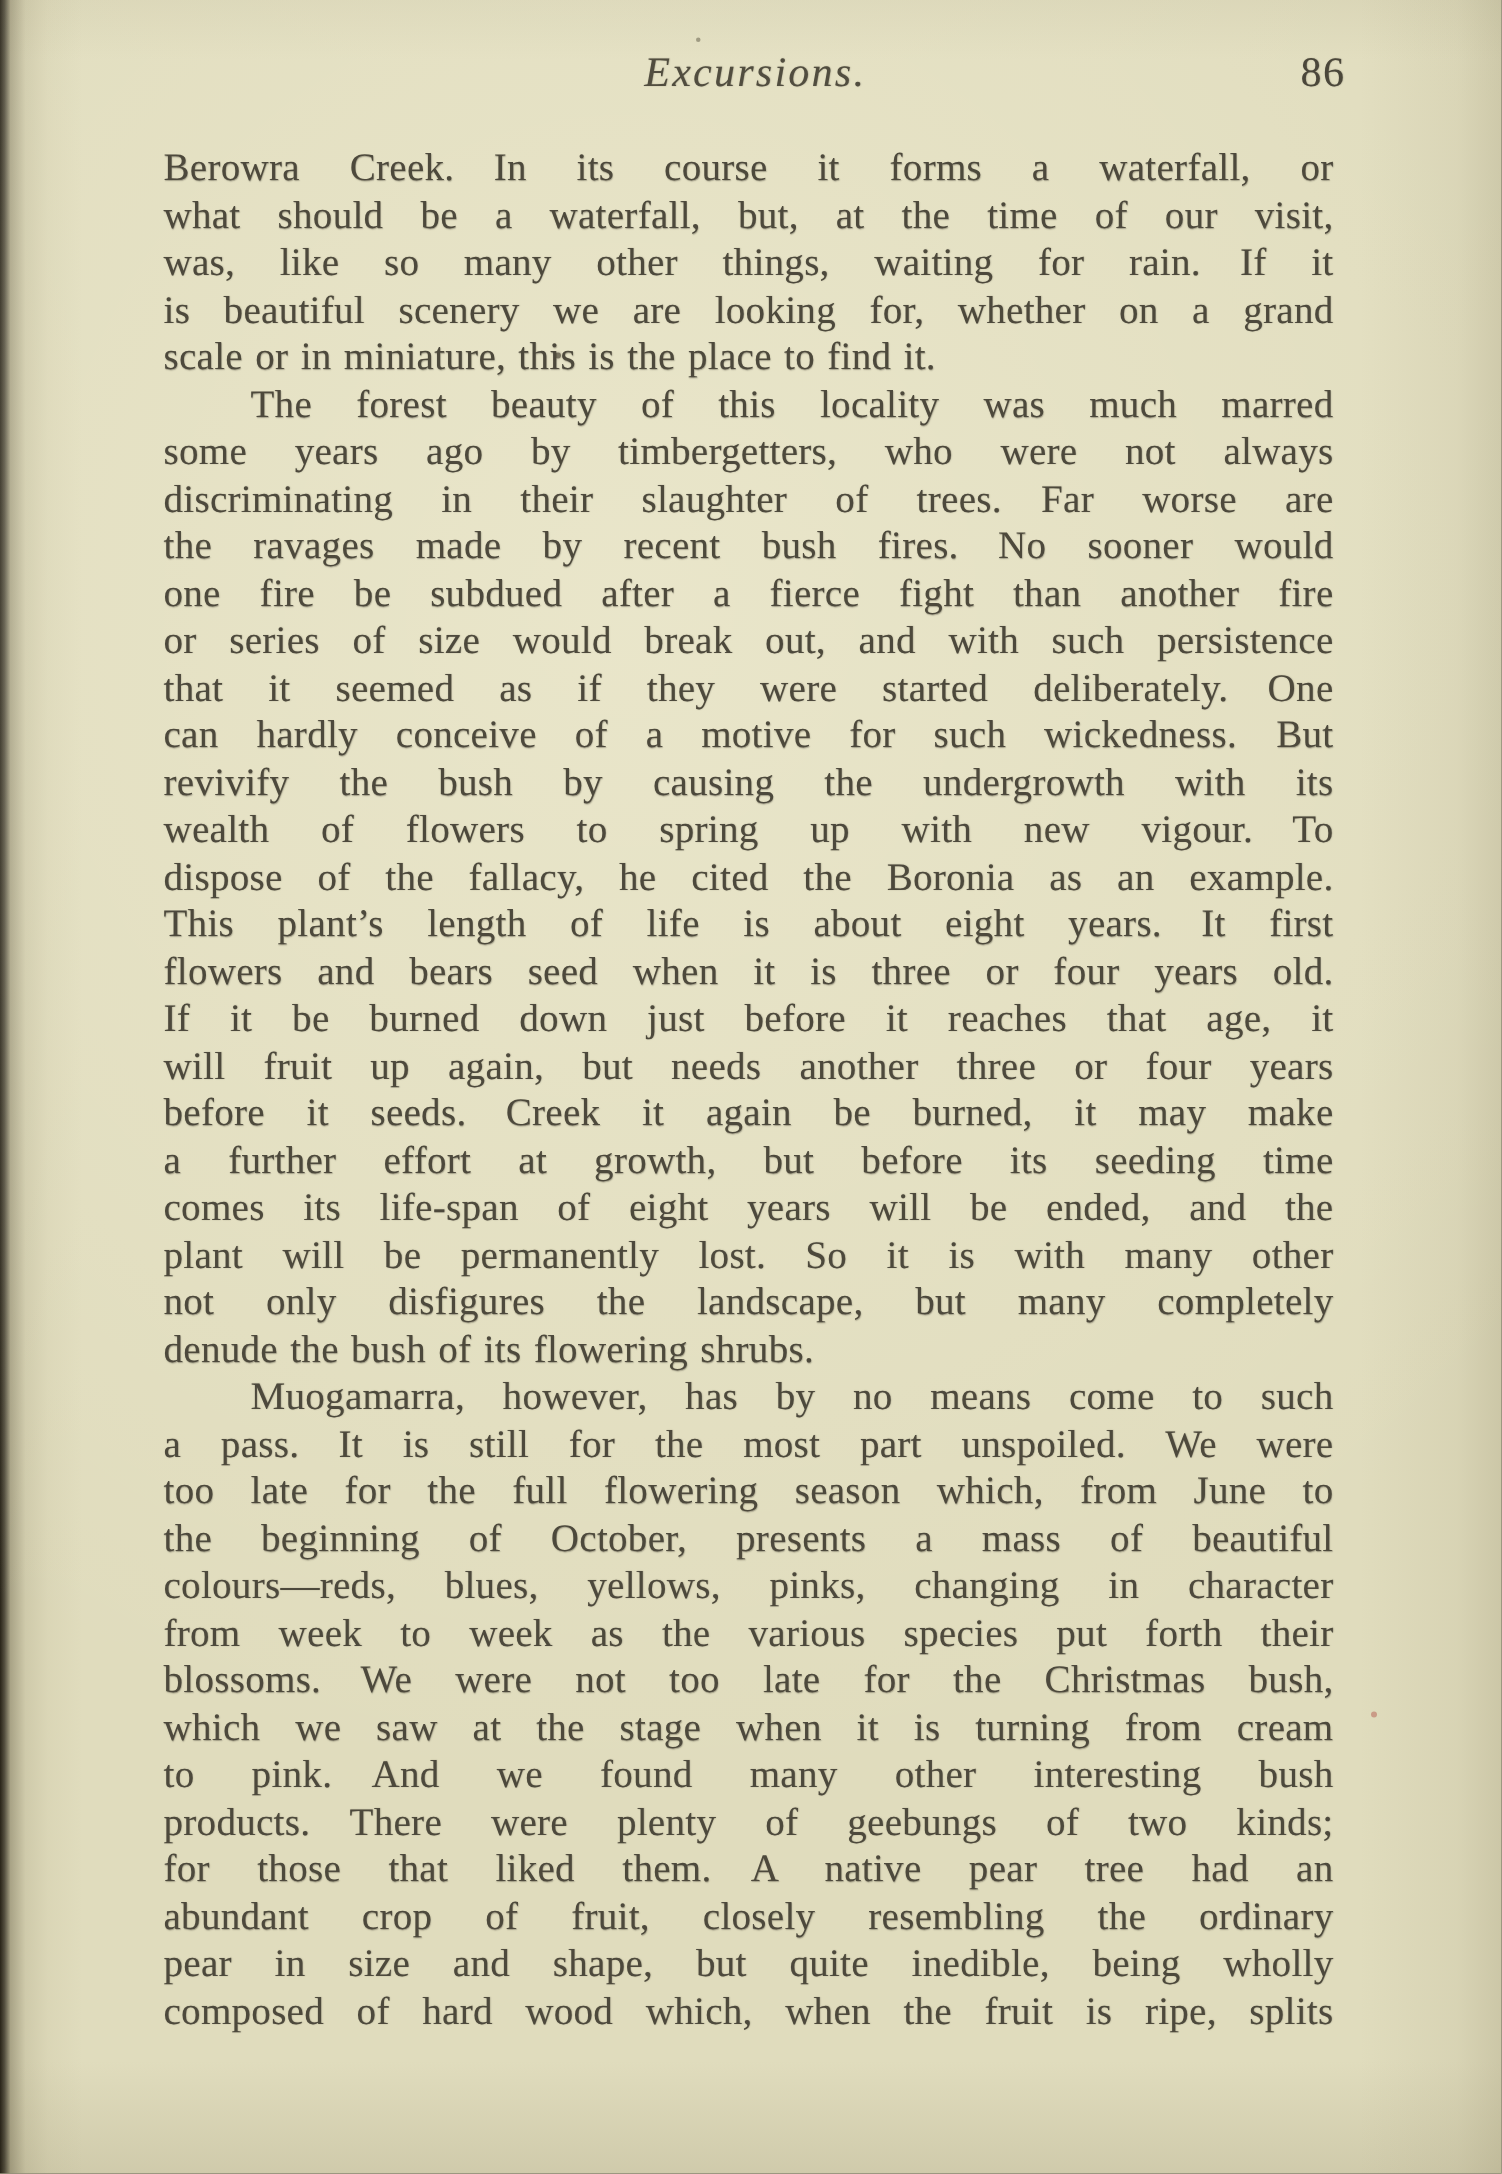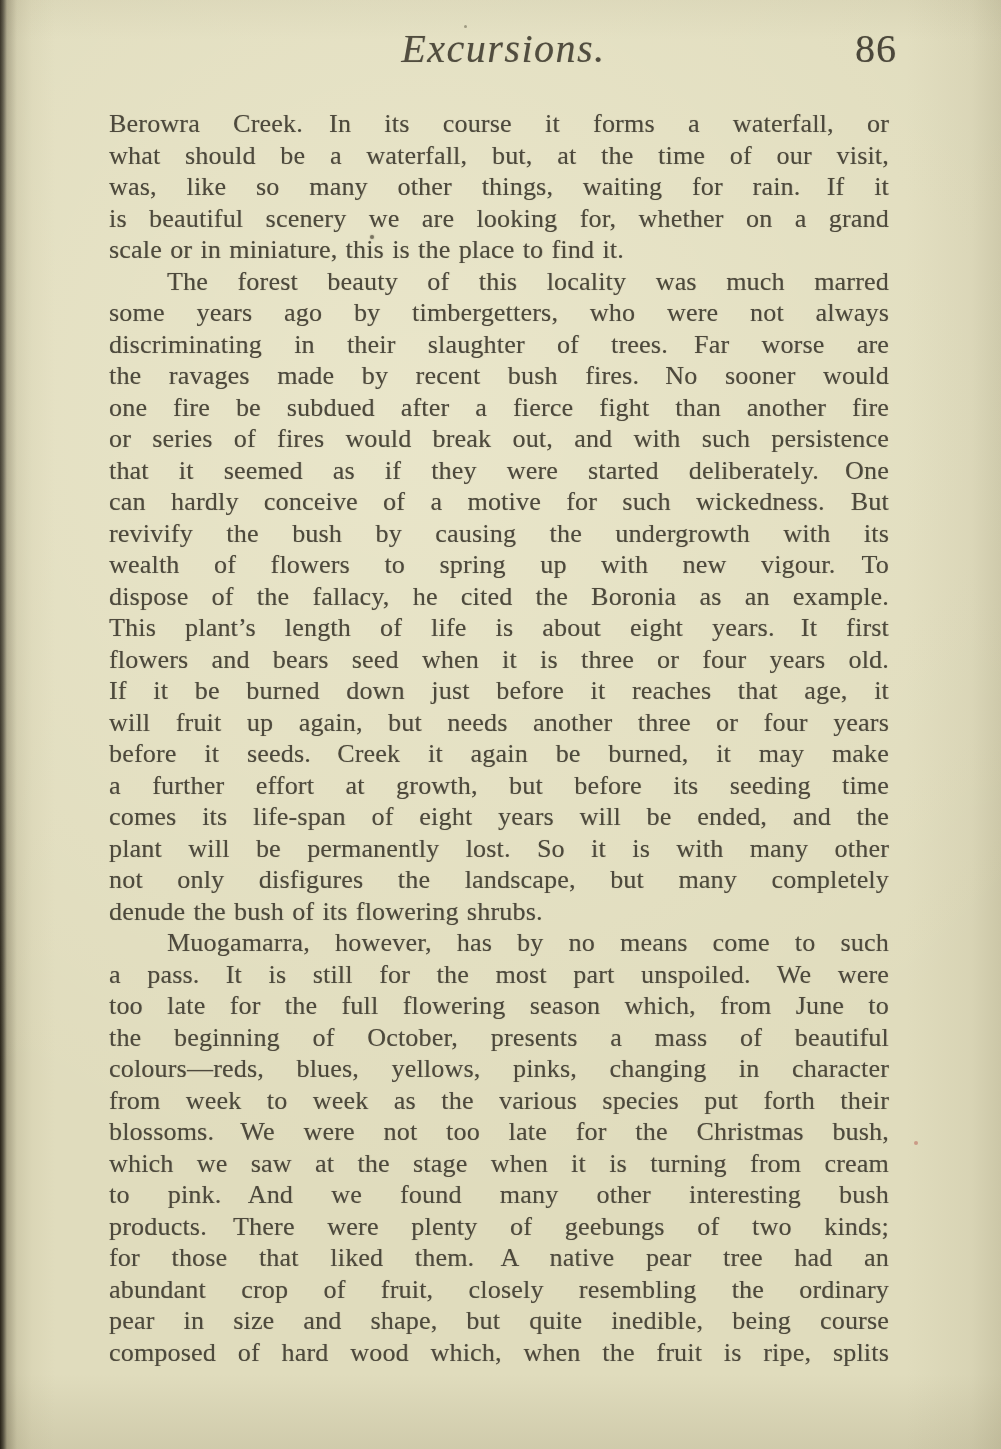--- a/index.html
+++ b/index.html
@@ -23,21 +23,21 @@
   }
 
   .scan * { text-shadow: 0.3px 0.4px 0.8px rgba(77,73,60,0.45); }
 
   .running-head {
     position: absolute;
     top: 31px;
     left: 110px;
     right: 104px;
     height: 36px;
-    font-size: 40px;
+    font-size: 28px;
     line-height: 36px;
   }
   .head-title {
     position: absolute;
     left: 0; right: 0;
     text-align: center;
     font-style: italic;
     letter-spacing: 1.5px;
     color: #514d3f;
   }
@@ -45,21 +45,21 @@
     position: absolute;
     right: 0;
     top: 0;
     letter-spacing: 1px;
     color: #4b473a;
   }
 
   .text-block {
     position: absolute;
     left: 109px;
-    top: 108px;
+    top: 96px;
     width: 780px;
     font-size: 26px;
     line-height: 31.5px;
     letter-spacing: 0.2px;
     word-spacing: 1.5px;
   }
   .paragraph { margin: 0; }
   .line {
     text-align: justify;
     text-align-last: justify;
@@ -94,21 +94,21 @@
         <div class="line">was, like so many other things, waiting for rain. If it</div>
         <div class="line">is beautiful scenery we are looking for, whether on a grand</div>
         <div class="line last">scale or in miniature, this is the place to find it.</div>
       </div>
       <div class="paragraph">
         <div class="line indent">The forest beauty of this locality was much marred</div>
         <div class="line">some years ago by timbergetters, who were not always</div>
         <div class="line">discriminating in their slaughter of trees. Far worse are</div>
         <div class="line">the ravages made by recent bush fires. No sooner would</div>
         <div class="line">one fire be subdued after a fierce fight than another fire</div>
-        <div class="line">or series of fires would break out, and with such persistence</div>
+        <div class="line">or series of size would break out, and with such persistence</div>
         <div class="line">that it seemed as if they were started deliberately. One</div>
         <div class="line">can hardly conceive of a motive for such wickedness. But</div>
         <div class="line">revivify the bush by causing the undergrowth with its</div>
         <div class="line">wealth of flowers to spring up with new vigour. To</div>
         <div class="line">dispose of the fallacy, he cited the Boronia as an example.</div>
         <div class="line">This plant’s length of life is about eight years. It first</div>
         <div class="line">flowers and bears seed when it is three or four years old.</div>
         <div class="line">If it be burned down just before it reaches that age, it</div>
         <div class="line">will fruit up again, but needs another three or four years</div>
         <div class="line">before it seeds. Creek it again be burned, it may make</div>
@@ -124,21 +124,21 @@
         <div class="line">too late for the full flowering season which, from June to</div>
         <div class="line">the beginning of October, presents a mass of beautiful</div>
         <div class="line">colours—reds, blues, yellows, pinks, changing in character</div>
         <div class="line">from week to week as the various species put forth their</div>
         <div class="line">blossoms. We were not too late for the Christmas bush,</div>
         <div class="line">which we saw at the stage when it is turning from cream</div>
         <div class="line">to pink. And we found many other interesting bush</div>
         <div class="line">products. There were plenty of geebungs of two kinds;</div>
         <div class="line">for those that liked them. A native pear tree had an</div>
         <div class="line">abundant crop of fruit, closely resembling the ordinary</div>
-        <div class="line">pear in size and shape, but quite inedible, being course</div>
+        <div class="line">pear in size and shape, but quite inedible, being wholly</div>
         <div class="line">composed of hard wood which, when the fruit is ripe, splits</div>
       </div>
     </main>
 
   <span class="speck speck-1"></span>
   <span class="speck speck-2"></span>
   <span class="speck speck-3"></span>
 
 </div>
 

